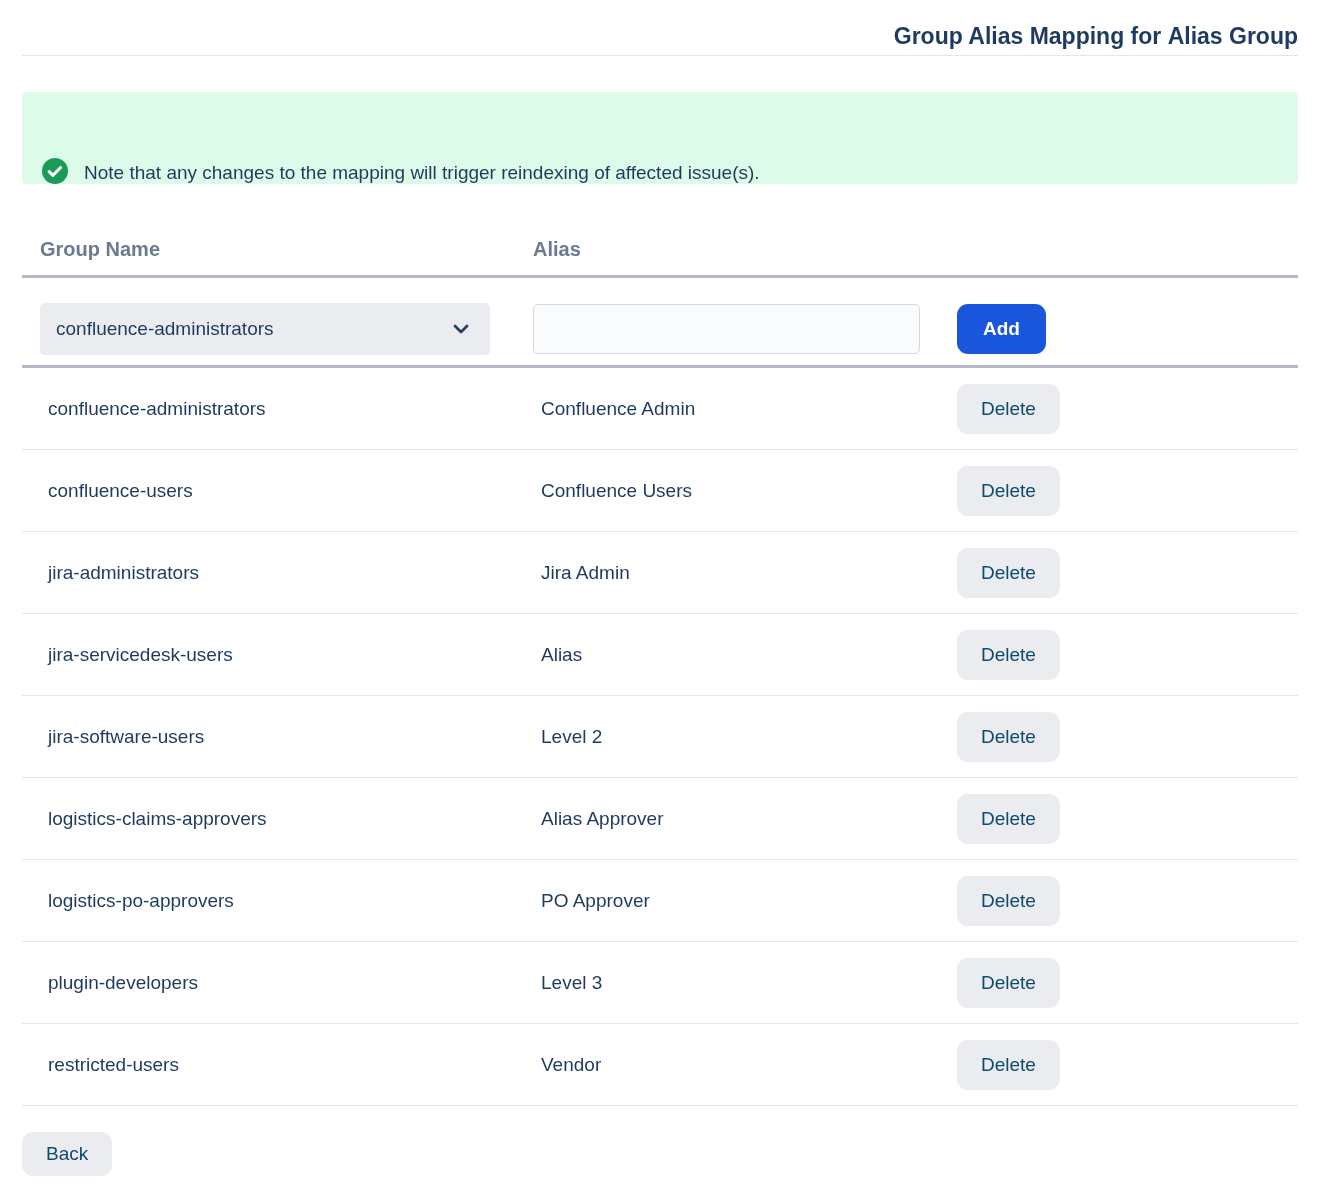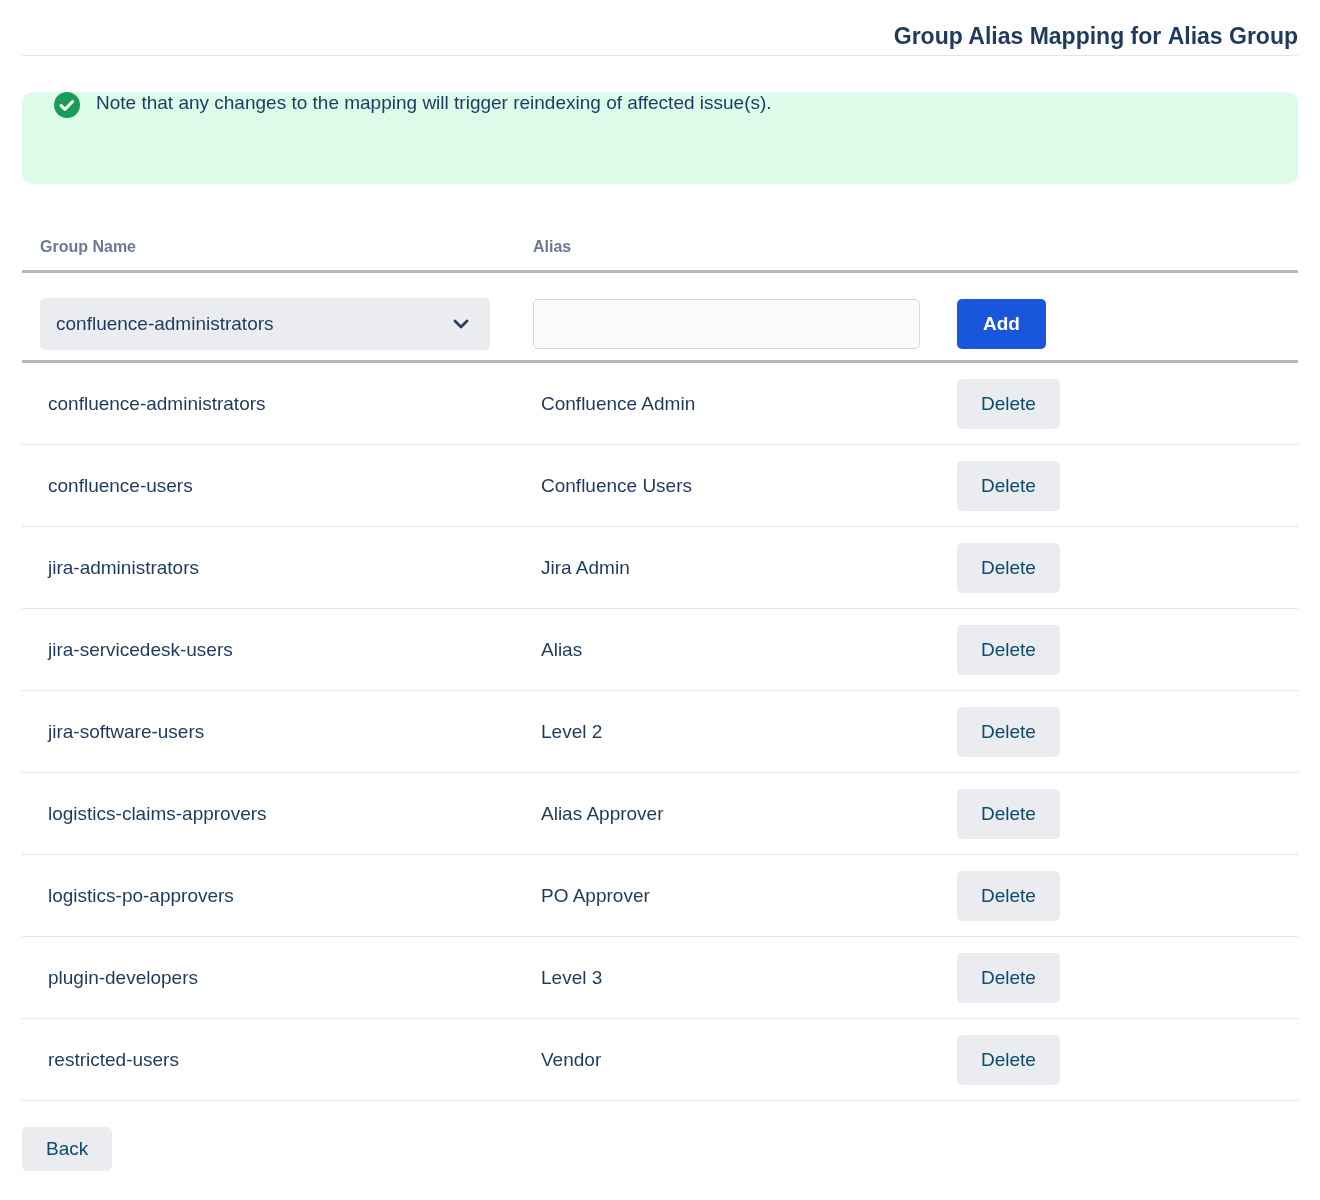--- a/index.html
+++ b/index.html
@@ -23,45 +23,45 @@
     color: #1e3a5f;
     border-bottom: 1px solid #e4e6ea;
     text-align: right;
   }
   .page-title strong { font-weight: 800; }
 
   
   .banner {
     margin-top: 36px;
     background: #ddfbe9;
-    border-radius: 11px;
-    padding: 0 32px;
+    border-radius: 4px;
+    padding: 0 20px;
     height: 92px;
     display: flex;
-    align-items: flex-start;
+    align-items: flex-end;
     gap: 16px;
   }
   .banner .check-icon { width: 26px; height: 26px; flex: 0 0 26px; display: block; }
   .banner-text {
     font-size: 19px;
     color: #1e3a5f;
   }
 
   
   .grid {
     display: grid;
     grid-template-columns: 511px 424px auto;
     align-items: center;
   }
   .header-row {
     padding: 54px 0 14px 0;
     border-bottom: 3px solid #b2b9c4;
   }
   .col-header {
-    font-size: 16px;
+    font-size: 20px;
     font-weight: 700;
     color: #6b7a90;
   }
   .h-group { padding-left: 18px; }
 
   .form-row {
     padding: 25px 0 10px 0;
     border-bottom: 3px solid #b2b9c4;
   }
   .cell-select { padding-left: 18px; }
@@ -90,21 +90,21 @@
     font-size: 19px;
     font-family: "Liberation Sans", sans-serif;
     color: #1e3a5f;
     padding: 0 12px;
     outline: none;
   }
 
   .btn {
     height: 50px;
     border: none;
-    border-radius: 5px;
+    border-radius: 11px;
     font-size: 19px;
     font-family: "Liberation Sans", sans-serif;
     cursor: pointer;
     padding: 0 24px;
   }
   .btn-primary {
     background: #1a56db;
     color: #ffffff;
     font-weight: 700;
     padding: 0 26px;

